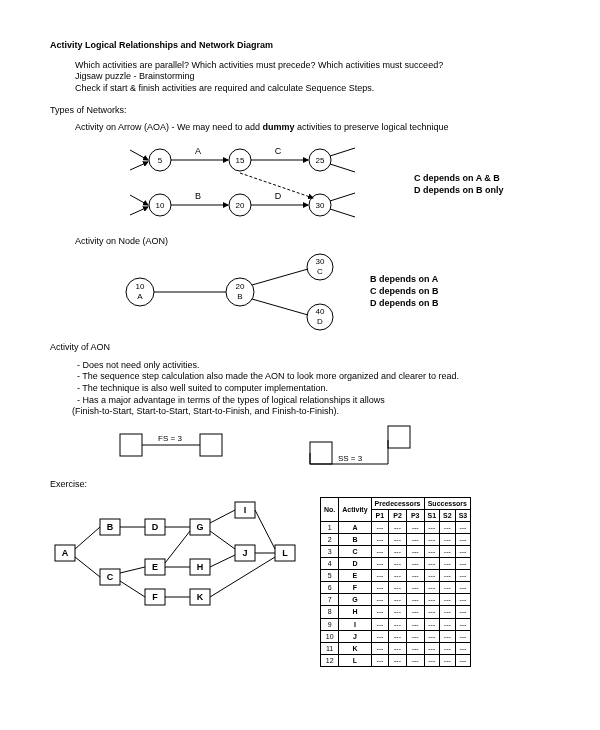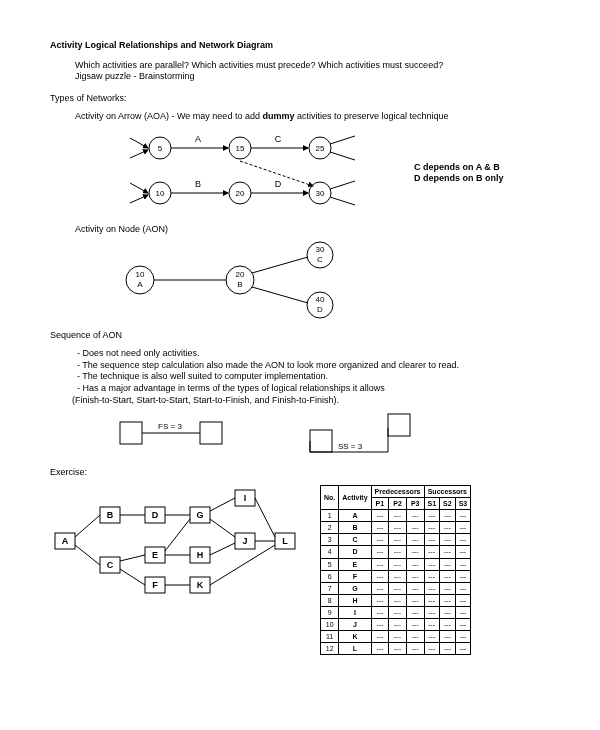--- a/index.html
+++ b/index.html
@@ -24,20 +24,21 @@
   th{font-weight:bold}
 </style>
 </head>
 <body>
 
 <div class="title">Activity Logical Relationships and Network Diagram</div>
 
 <div class="indent">
   <div>Which activities are parallel?  Which activities must precede?  Which activities must succeed?</div>
   <div>Jigsaw puzzle - Brainstorming</div>
+  <div>Check if start &amp; finish activities are required and calculate Sequence Steps.</div>
 </div>
 
 <div class="section-label indent">Types of Networks:</div>
 
 <div class="indent">
   <span>Activity on Arrow (AOA) - We may need to add </span><b>dummy</b><span> activities to preserve logical technique</span>
 </div>
 
 <div style="display:flex;align-items:center;margin:6px 0 6px 60px">
   <svg width="300" height="90">
@@ -98,23 +99,28 @@
     <text x="130" y="47" text-anchor="middle" font-size="8">B</text>
     <line x1="142" y1="33" x2="198" y2="17" stroke="#000"></line>
     <line x1="142" y1="47" x2="198" y2="63" stroke="#000"></line>
     <circle cx="210" cy="15" r="13" fill="none" stroke="#000"></circle>
     <text x="210" y="12" text-anchor="middle" font-size="8">30</text>
     <text x="210" y="22" text-anchor="middle" font-size="8">C</text>
     <circle cx="210" cy="65" r="13" fill="none" stroke="#000"></circle>
     <text x="210" y="62" text-anchor="middle" font-size="8">40</text>
     <text x="210" y="72" text-anchor="middle" font-size="8">D</text>
   </svg>
-</div>
-
-<div class="section-label indent">Sequence of AON</div>
+  <div style="font-weight:bold">
+    <div>B depends on A</div>
+    <div>C depends on B</div>
+    <div>D depends on B</div>
+  </div>
+</div>
+
+<div class="section-label indent">Activity of AON</div>
 <div class="bullet">Does not need only activities.</div>
 <div class="bullet">The sequence step calculation also made the AON to look more organized and clearer to read.</div>
 <div class="bullet">The technique is also well suited to computer implementation.</div>
 <div class="bullet">Has a major advantage in terms of the types of logical relationships it allows</div>
 <div style="margin-left:22px">(Finish-to-Start, Start-to-Start, Start-to-Finish, and Finish-to-Finish).</div>
 
 <svg width="400" height="45" style="margin:6px 0 6px 60px">
   <rect x="10" y="10" width="22" height="22" fill="none" stroke="#000"></rect>
   <line x1="32" y1="21" x2="90" y2="21" stroke="#000"></line>
   <rect x="90" y="10" width="22" height="22" fill="none" stroke="#000"></rect>

